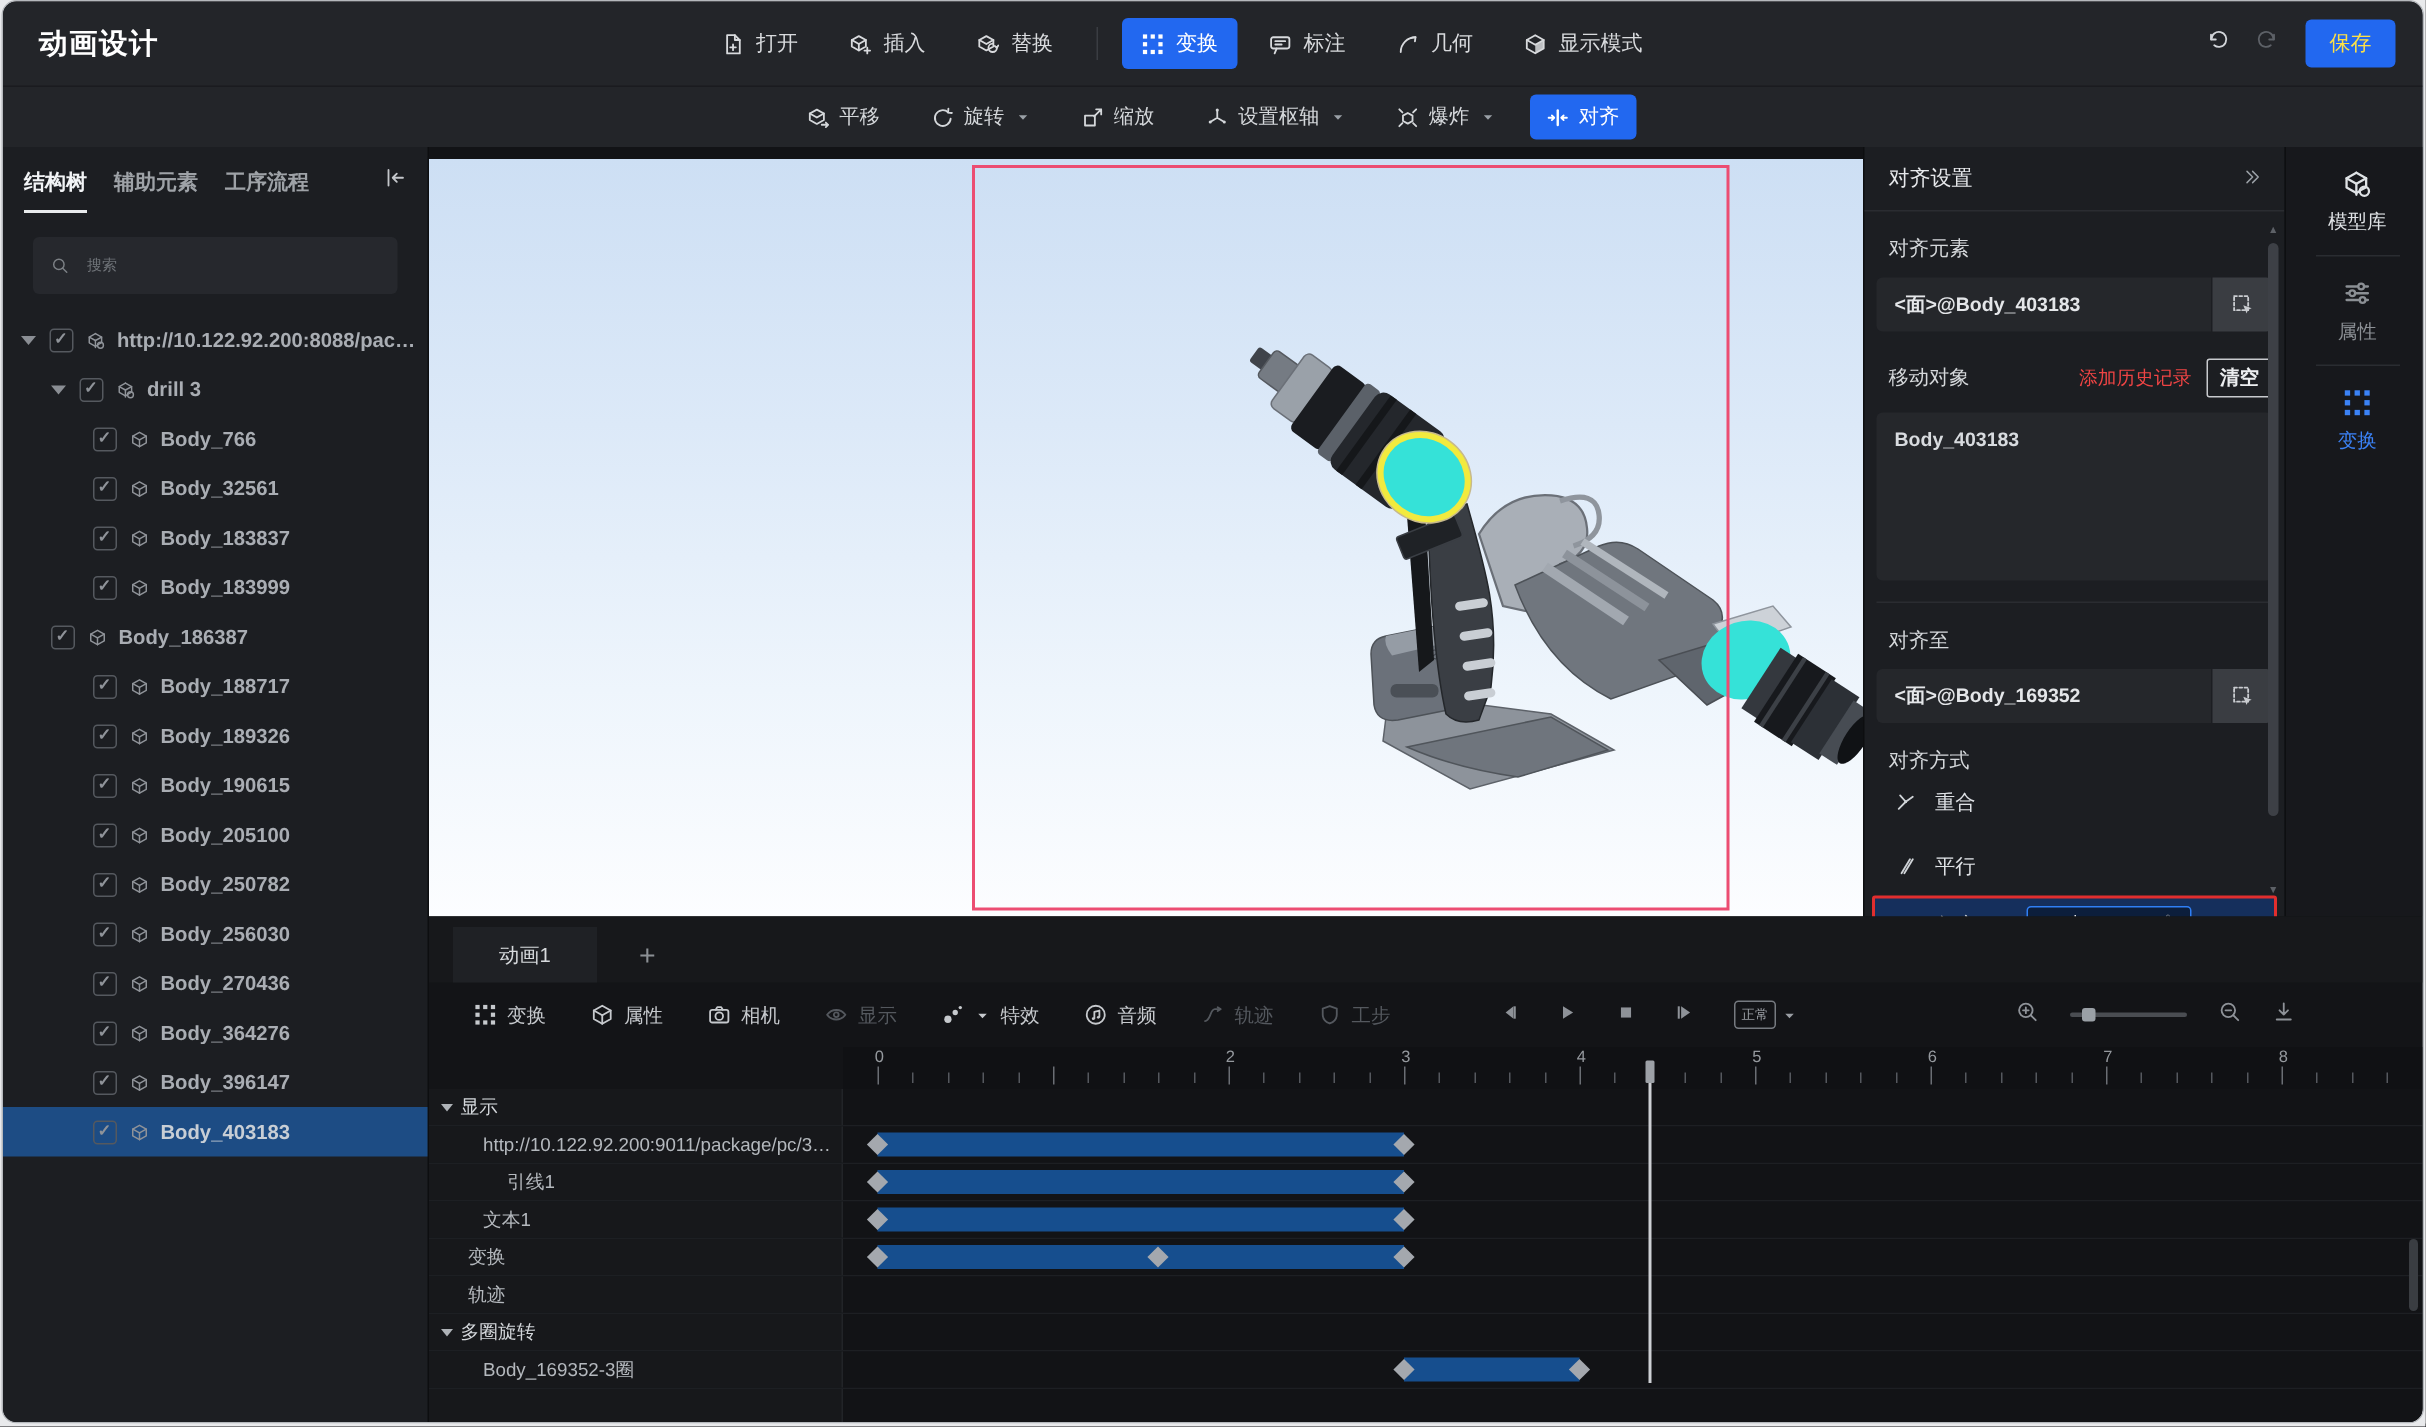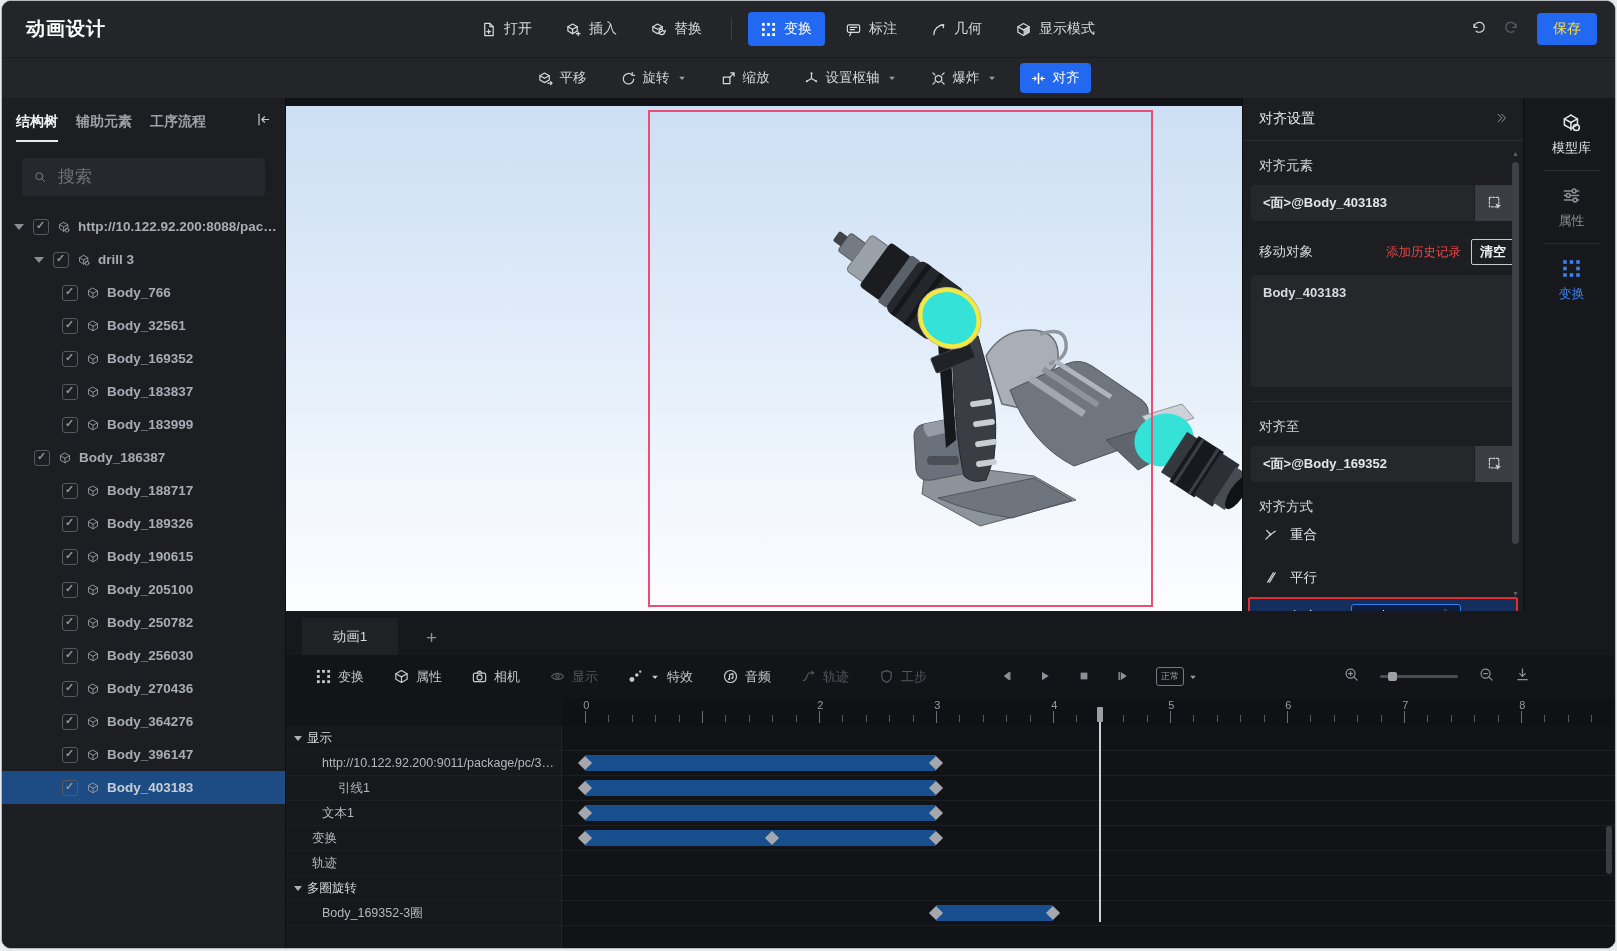--- a/index.html
+++ b/index.html
@@ -27,21 +27,21 @@
   .tool-btn.active{background:#2268f0;color:#fff;}
   .caret{color:#9aa0a6;}
 
   
   .sidebar{position:absolute;left:0;top:97px;width:284px;bottom:0;background:#1c1e22;border-right:1px solid #0d0e10;}
   .side-tabs{display:flex;align-items:center;height:46px;padding:0 14px;gap:18px;}
   .side-tab{font-size:14px;color:#9ea2a7;font-weight:700;padding:12px 0 9px;border-bottom:2.5px solid transparent;}
   .side-tab.active{color:#f2f4f6;border-bottom-color:#e8eaec;}
   .collapse{margin-left:auto;color:#c3c6ca;}
   .search{margin:14px 20px 0;height:38px;background:#26282d;border-radius:4px;display:flex;align-items:center;gap:10px;padding:0 12px;}
-  .search input{background:transparent;border:none;outline:none;color:#0ea5e9;font-size:17px;width:100%;font-family:inherit;}
+  .search input{background:transparent;border:none;outline:none;color:#0ea5e9;font-size:10px;width:100%;font-family:inherit;}
   .search input::placeholder{color:#6e7277;}
   .search .ic{color:#7c8085;}
   .tree{margin-top:14px;}
   .tree-row{height:33px;display:flex;align-items:center;font-size:13.5px;font-weight:700;color:#a9adb3;position:relative;}
   .tree-row.selected{background:#1d4c84;color:#c8ced5;}
   .tcaret{width:0;height:0;border-left:5px solid transparent;border-right:5px solid transparent;border-top:6px solid #8a8e94;margin-right:9px;flex:0 0 auto;}
   .cb{width:16px;height:16px;border:1.5px solid #55595f;border-radius:3px;margin-right:9px;position:relative;flex:0 0 auto;}
   .cb:after{content:"\2713";position:absolute;left:2px;top:-1px;font-size:11px;color:#8f9399;}
   .tree-ic{color:#8f9399;margin-right:8px;}
   .tlabel{white-space:nowrap;overflow:hidden;text-overflow:ellipsis;padding-right:8px;}
@@ -317,29 +317,20 @@
           <span class="tlabel">Body_766</span>
         </div>
         <div class="tree-row" style="padding-left: 60px;">
           <span class="cb"></span>
           <svg class="ic sm tree-ic" viewBox="0 0 16 16">
             <path d="M8 1.6 14 5v6L8 14.4 2 11V5Z"></path>
             <path d="M2 5l6 3.4L14 5"></path>
             <path d="M8 8.4v6"></path>
           </svg>
           <span class="tlabel">Body_32561</span>
-        </div>
-        <div class="tree-row" style="padding-left: 60px;">
-          <span class="cb"></span>
-          <svg class="ic sm tree-ic" viewBox="0 0 16 16">
-            <path d="M8 1.6 14 5v6L8 14.4 2 11V5Z"></path>
-            <path d="M2 5l6 3.4L14 5"></path>
-            <path d="M8 8.4v6"></path>
-          </svg>
-          <span class="tlabel">Body_169352</span>
         </div>
         <div class="tree-row" style="padding-left: 60px;">
           <span class="cb"></span>
           <svg class="ic sm tree-ic" viewBox="0 0 16 16">
             <path d="M8 1.6 14 5v6L8 14.4 2 11V5Z"></path>
             <path d="M2 5l6 3.4L14 5"></path>
             <path d="M8 8.4v6"></path>
           </svg>
           <span class="tlabel">Body_183837</span>
         </div>

